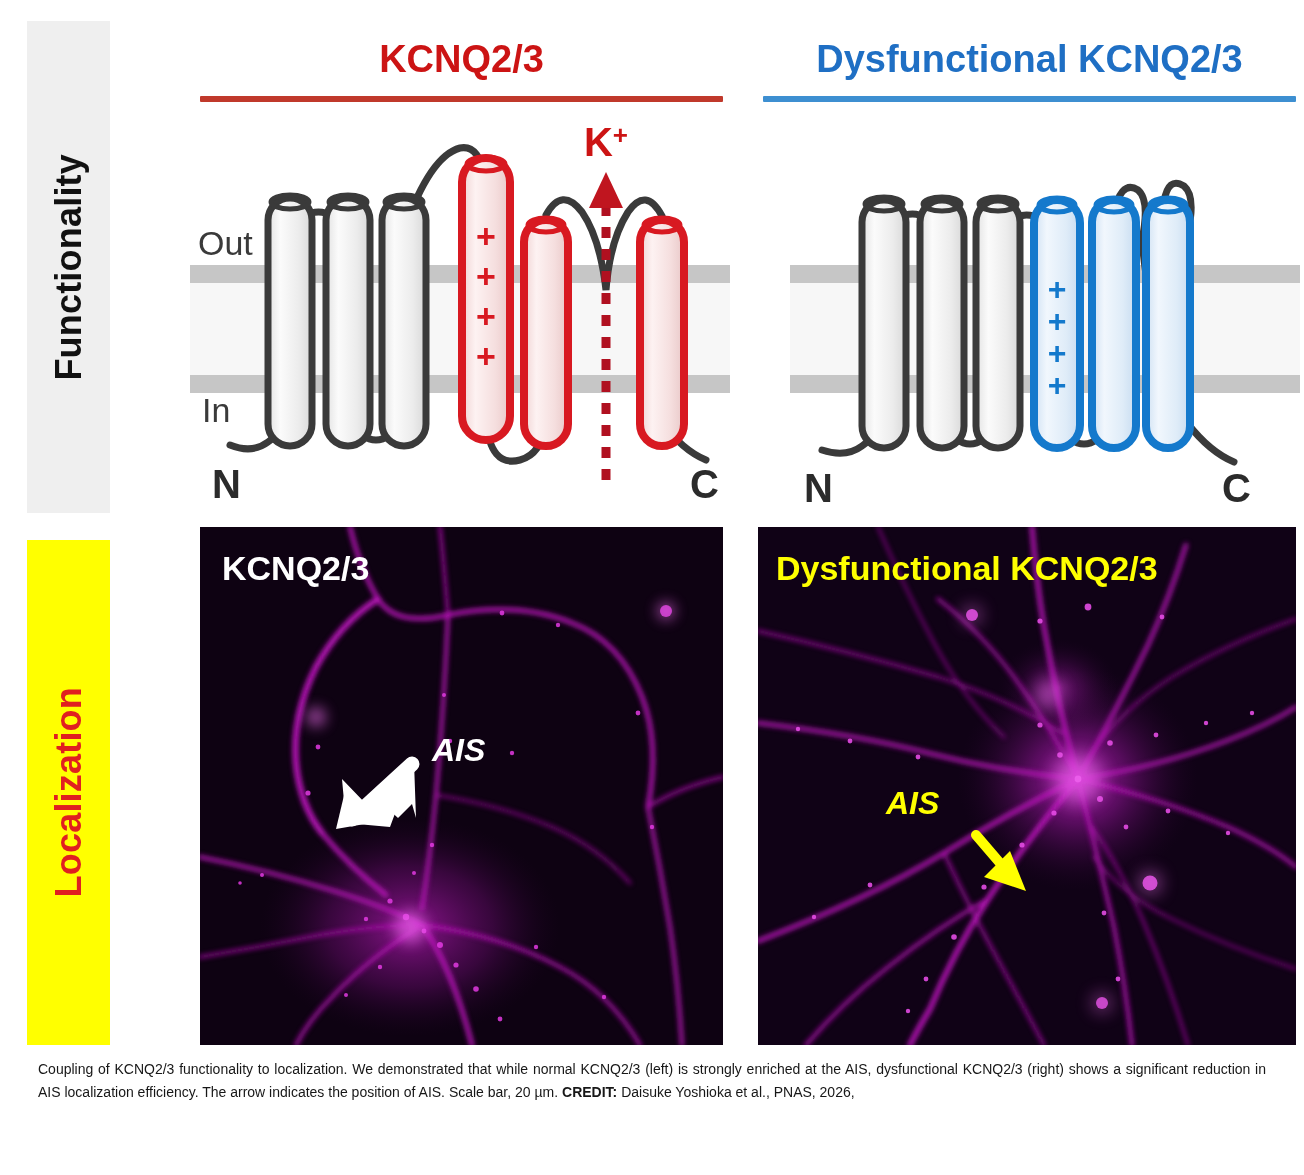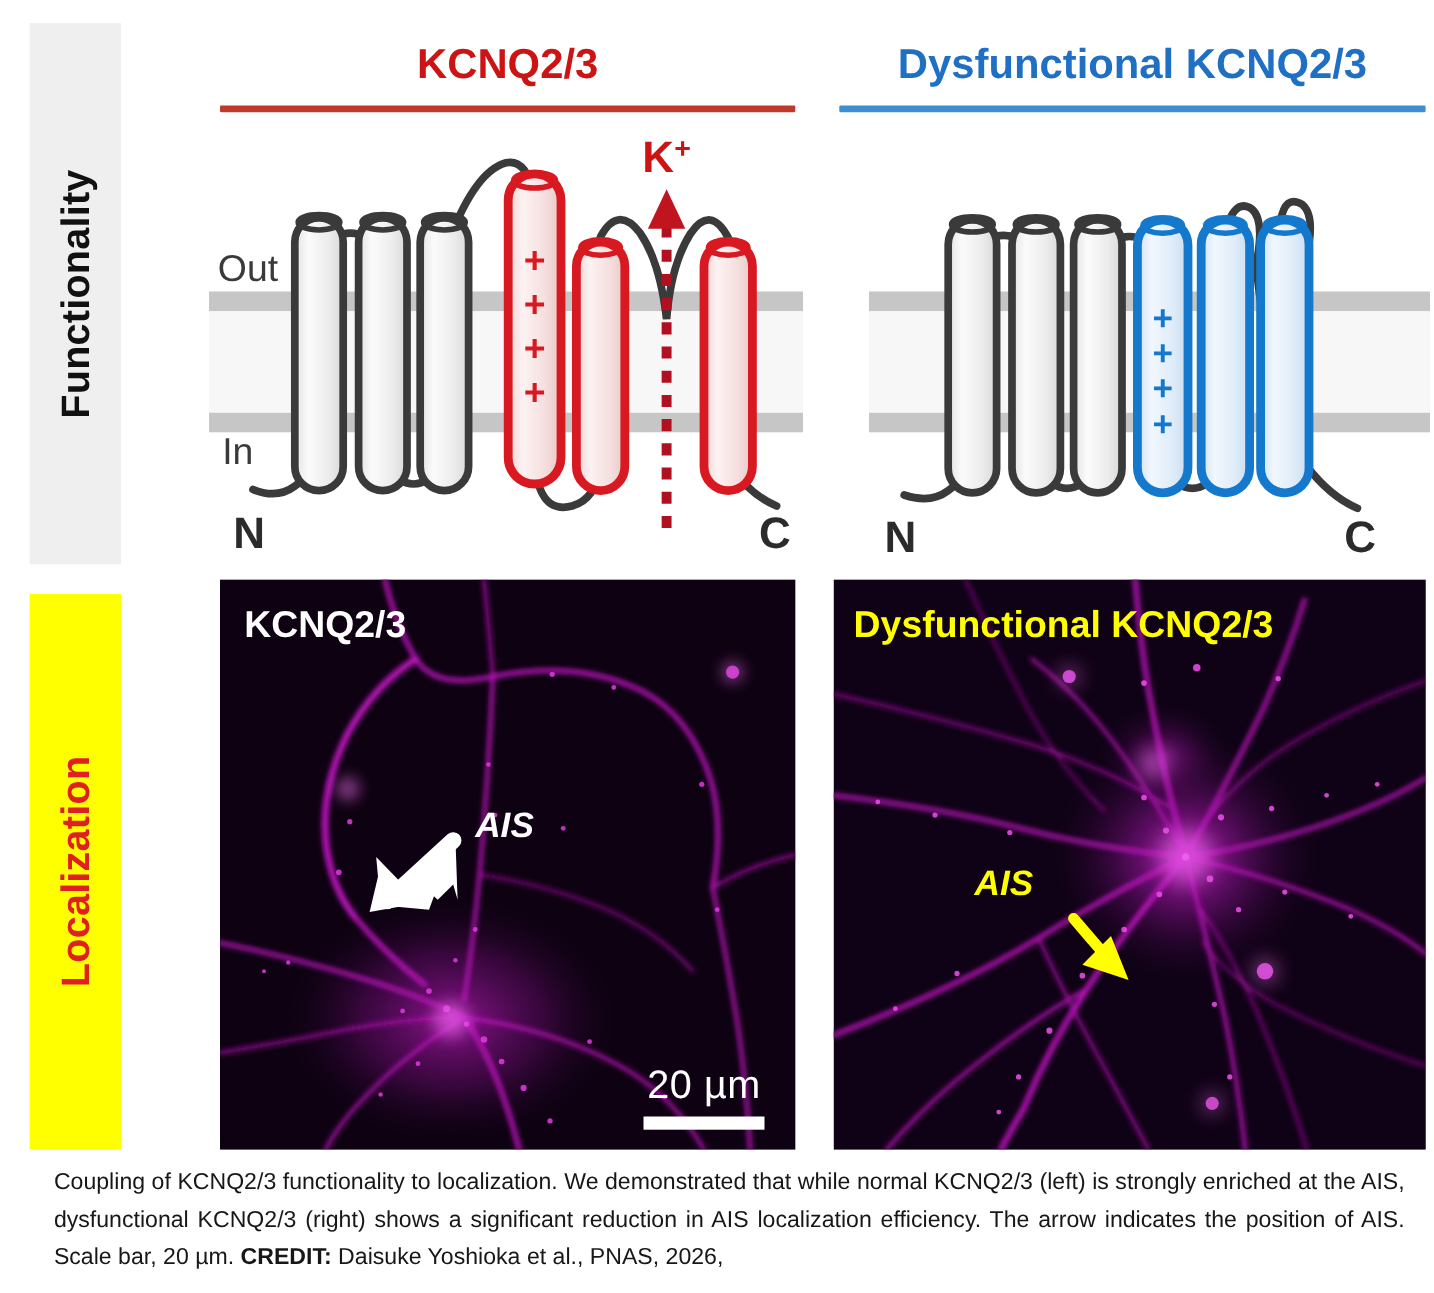--- a/index.html
+++ b/index.html
@@ -155,24 +155,24 @@
     width: 110px;
     height: 12px;
     background: #ffffff;
     margin-left: auto;
     margin-right: auto;
   }
 
   
   #caption {
     position: absolute;
-    left: 49px;
+    left: 38px;
     top: 1058px;
     width: 1228px;
-    font-size: 21px;
+    font-size: 14px;
     line-height: 1.62;
     color: #171717;
     text-align: justify;
   }
   #caption .credit-label { font-weight: bold; }
 </style>
 </head>
 <body>
 
 <div id="figure-root">
@@ -418,24 +418,20 @@
         <polygon points="214,235 186,262 200,266 186,280 198,291 212,277 216,291"></polygon>
         <polygon points="214,235 168,279 142,252 146,296 190,300"></polygon>
       </g>
       <path d="M 212 237 L 152 292" stroke="#ffffff" stroke-width="15" stroke-linecap="round" fill="none"></path>
       <polygon points="136,302 146,260 182,294" fill="#ffffff"></polygon>
     </svg>
 
     <div class="micro-tag">KCNQ2/3</div>
     <div class="ais-tag">AIS</div>
 
-    <div id="scalebar-wrap">
-      <div id="scalebar-text">20 µm</div>
-      <div id="scalebar-line"></div>
-    </div>
   </div>
 
   <div class="micro-panel" id="micro-right">
     <svg viewBox="0 0 538 518" xmlns="http://www.w3.org/2000/svg">
       <defs>
         <filter id="glowR" x="-40%" y="-40%" width="180%" height="180%">
           <feGaussianBlur stdDeviation="2.6"></feGaussianBlur>
         </filter>
         <filter id="glowR2" x="-60%" y="-60%" width="220%" height="220%">
           <feGaussianBlur stdDeviation="9"></feGaussianBlur>

